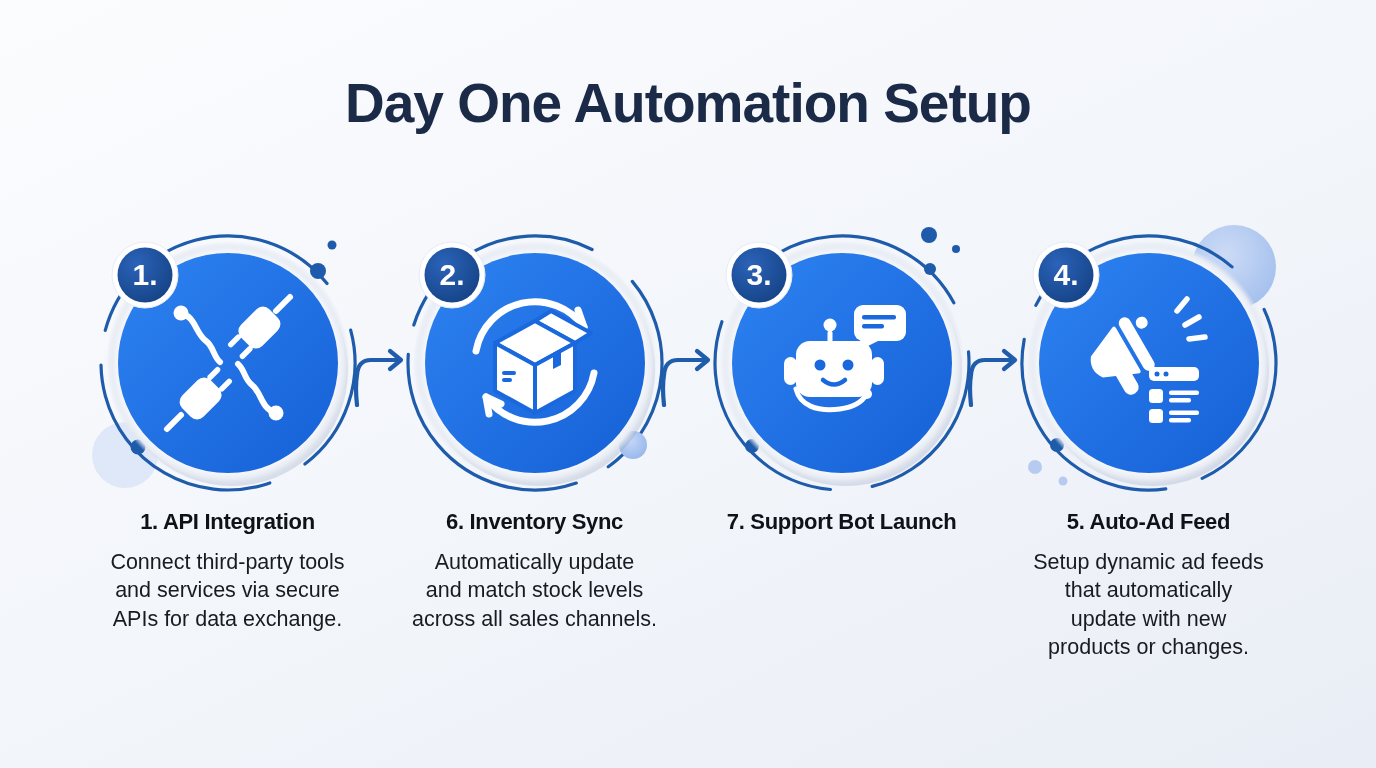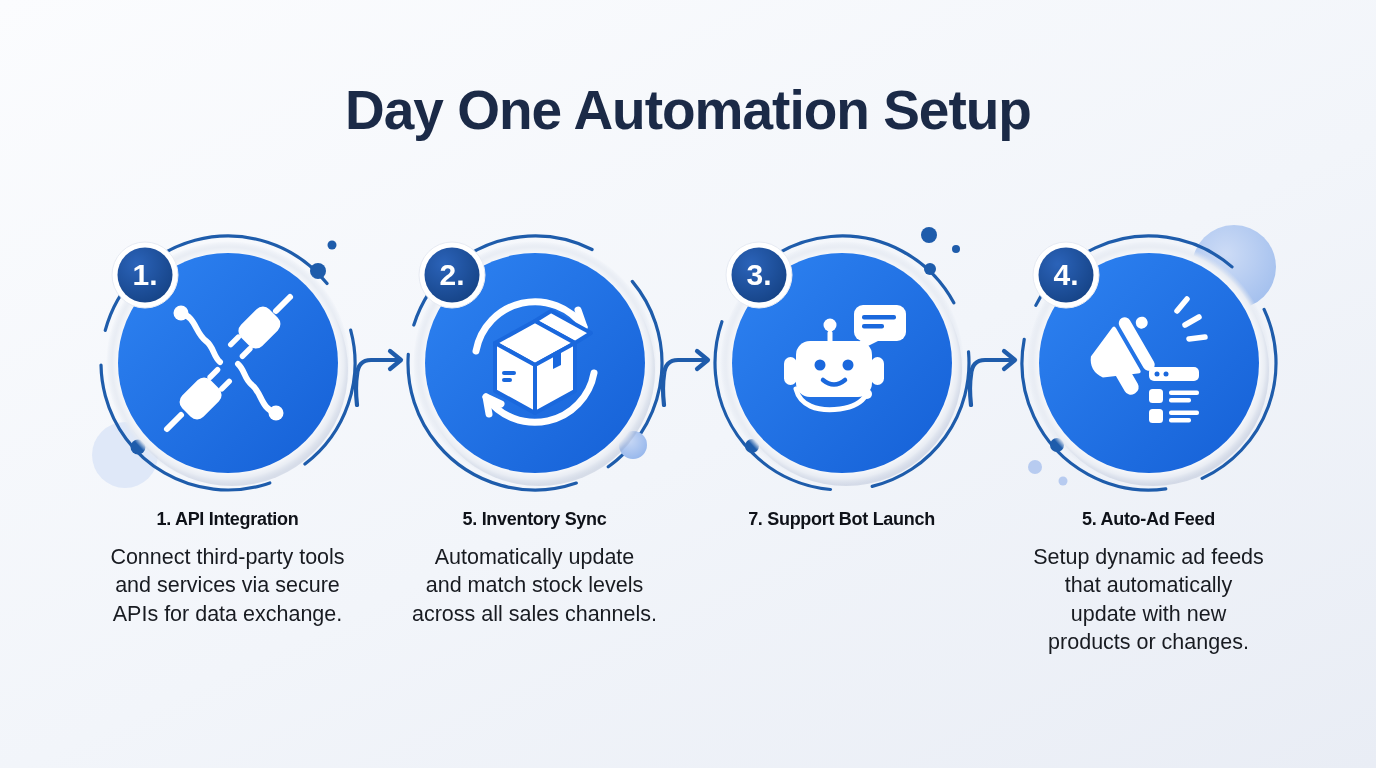--- a/index.html
+++ b/index.html
@@ -2,29 +2,29 @@
 <html><head>
 <meta charset="utf-8">
 <style>
   html,body{margin:0;padding:0;}
   body{
     width:1376px;height:768px;overflow:hidden;
     background:linear-gradient(155deg,#fbfcfe 0%,#f2f5fa 55%,#e9edf5 100%);
     font-family:"Liberation Sans",sans-serif;
   }
   .title{
-    margin:10px;padding-top:68px;text-align:center;
+    margin:3px;padding-top:68px;text-align:center;
     font-size:55px;font-weight:bold;letter-spacing:-1px;color:#1b2a47;
   }
   .steps-row{position:absolute;left:74px;top:205px;width:1228px;height:540px;display:flex;}
   .step{position:relative;width:307px;display:flex;flex-direction:column;align-items:center;}
   .graphic{display:block;}
   .arrow{position:absolute;left:278px;top:142px;}
   .step-heading{
-    margin:4px 12px 0;font-size:18px;font-weight:bold;color:#0f1219;
+    margin:4px 12px 0;font-size:22px;font-weight:bold;color:#0f1219;
     letter-spacing:-0.3px;
   }
   .step-desc{
     margin:13px 0 0;font-size:21.5px;line-height:1.32;color:#181b21;
     text-align:center;white-space:pre-line;
   }
 </style>
 </head>
 <body>
 
@@ -140,21 +140,21 @@
         <circle cx="67" cy="70" r="27.5" fill="url(#gBadge)"></circle>
         <text x="67" y="80" text-anchor="middle" font-size="30" font-weight="bold" fill="#ffffff">2.</text>
       </g>
     </svg>
     <svg class="arrow" width="58" height="60" viewBox="0 0 58 60">
       <g stroke="#1f5cab" stroke-width="4.2" stroke-linecap="round" stroke-linejoin="round" fill="none">
         <path d="M5,58 Q3,40 5,28 Q6,13 19,13 L47,13"></path>
         <path d="M38,4 L49,13 L38,22"></path>
       </g>
     </svg>
-    <h2 class="step-heading">5. Inventory Sync</h2>
+    <h2 class="step-heading">6. Inventory Sync</h2>
     <p class="step-desc">Automatically update
 and match stock levels
 across all sales channels.</p>
   </div>
 
   <div class="step">
     <svg class="graphic" width="300" height="300" viewBox="0 0 300 300">
       <circle cx="150" cy="158" r="127" fill="none" stroke="#1e5cab" stroke-width="3.2" stroke-linecap="round" stroke-dasharray="180 42 230 34 260 52" transform="rotate(-5 150 158)"></circle>
       <g fill="#1e5cab">
         <circle cx="237" cy="30" r="8"></circle>

